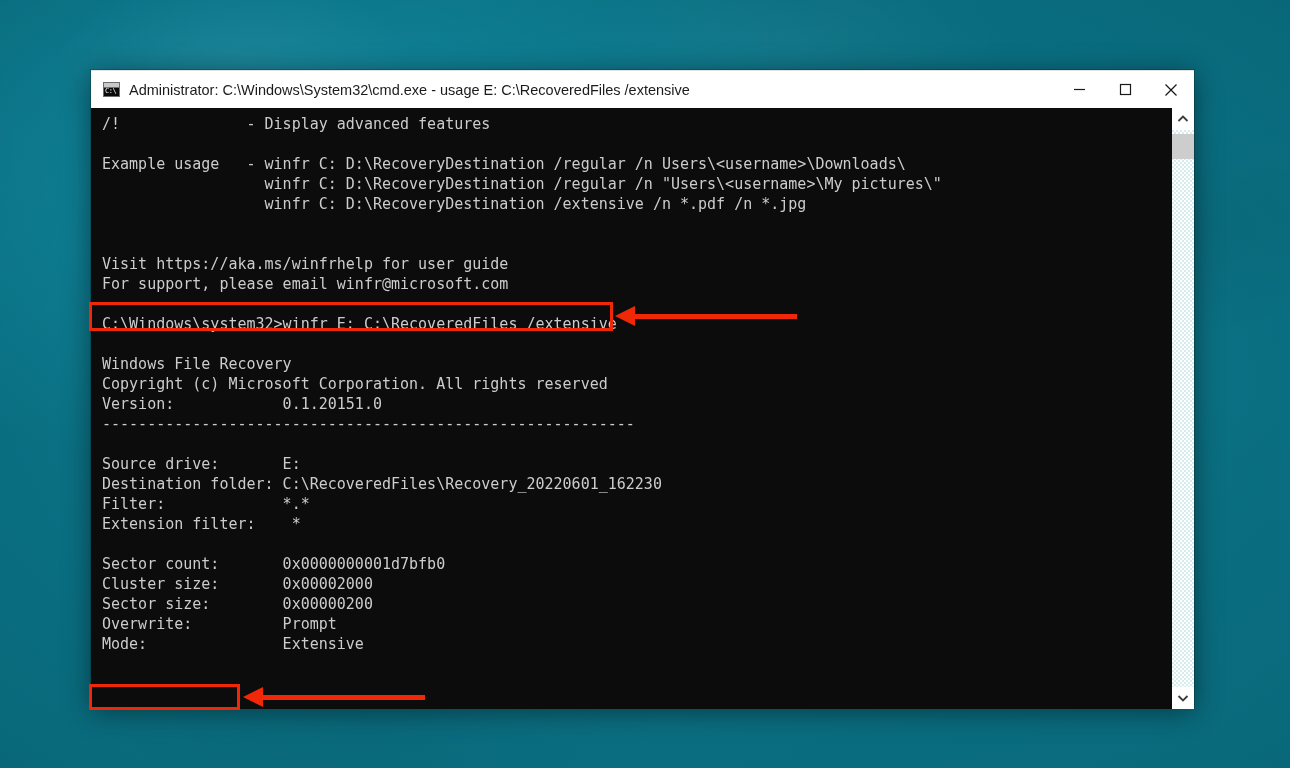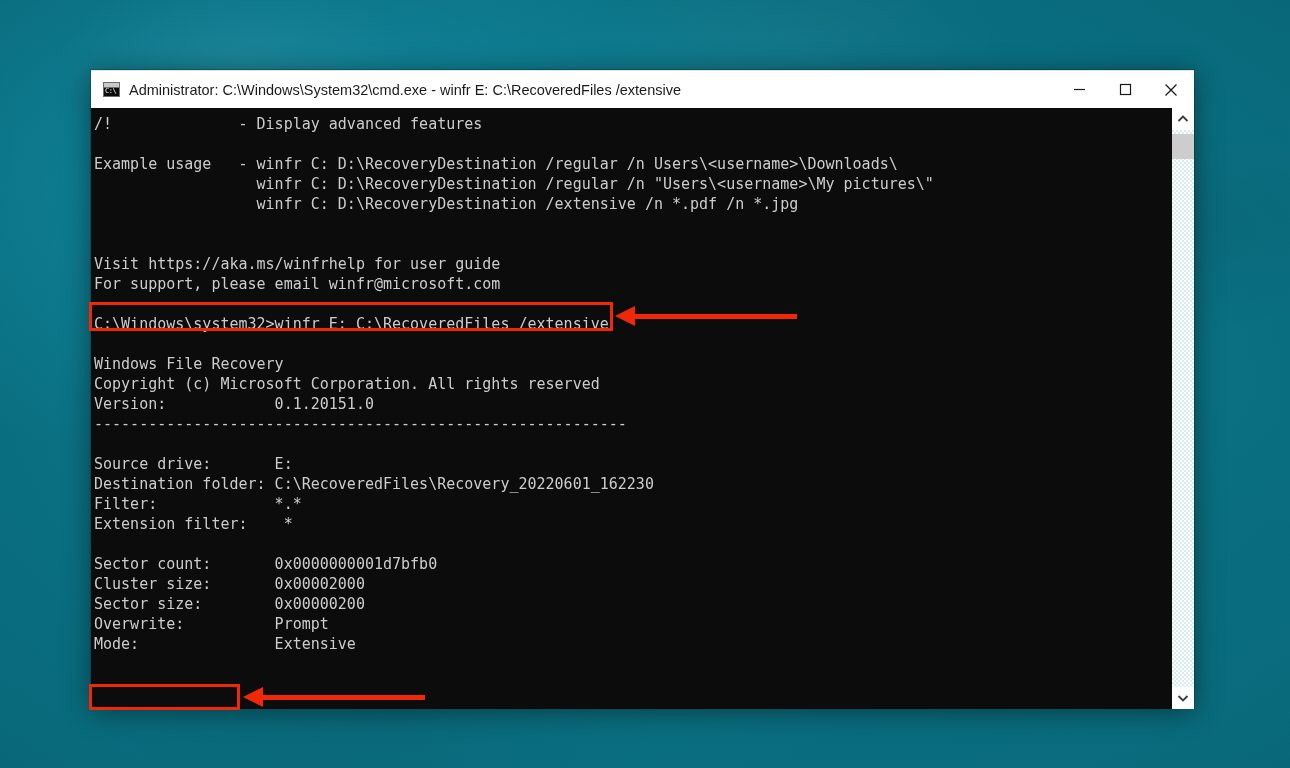--- a/index.html
+++ b/index.html
@@ -113,21 +113,21 @@
     flex: 1 1 auto;
     padding: 6px 0 0 2px;
     font-family: "DejaVu Sans Mono", monospace;
     font-size: 15px;
     line-height: 20px;
     color: #cccccc;
     white-space: pre;
     overflow: hidden;
     letter-spacing: 0px;
   }
-  .cline { height: 20px; padding-left: 1px; }
+  .cline { height: 20px; padding-left: 1px; margin-left: 8px; }
   .cline.blank { color: transparent; }
 
   
   #scrollbar {
     width: 22px;
     flex: 0 0 auto;
     background-color: #ffffff;
     background-image:
       linear-gradient(45deg, #d7ecec 25%, transparent 25%, transparent 75%, #d7ecec 75%),
       linear-gradient(45deg, #d7ecec 25%, transparent 25%, transparent 75%, #d7ecec 75%);
@@ -198,21 +198,21 @@
 
 <div id="desktop"></div>
 
 <div id="cmd-window">
 
   <div id="titlebar">
     <div id="titlebar-icon">
       <div class="ico-bar"></div>
       <div class="ico-txt">C:\</div>
     </div>
-    <div id="titlebar-title">Administrator: C:\Windows\System32\cmd.exe - winfr  E: C:\RecoveredFiles /extensive</div>
+    <div id="titlebar-title">Administrator: C:\Windows\System32\cmd.exe - usage  E: C:\RecoveredFiles /extensive</div>
     <div id="window-controls">
       <div class="winctl">
         <svg width="13" height="13" viewBox="0 0 13 13">
           <line x1="1" y1="6.5" x2="12" y2="6.5" stroke="#1a1a1a" stroke-width="1.2"></line>
         </svg>
       </div>
       <div class="winctl">
         <svg width="13" height="13" viewBox="0 0 13 13">
           <rect x="1.5" y="1.5" width="10" height="10" fill="none" stroke="#1a1a1a" stroke-width="1.2"></rect>
         </svg>

